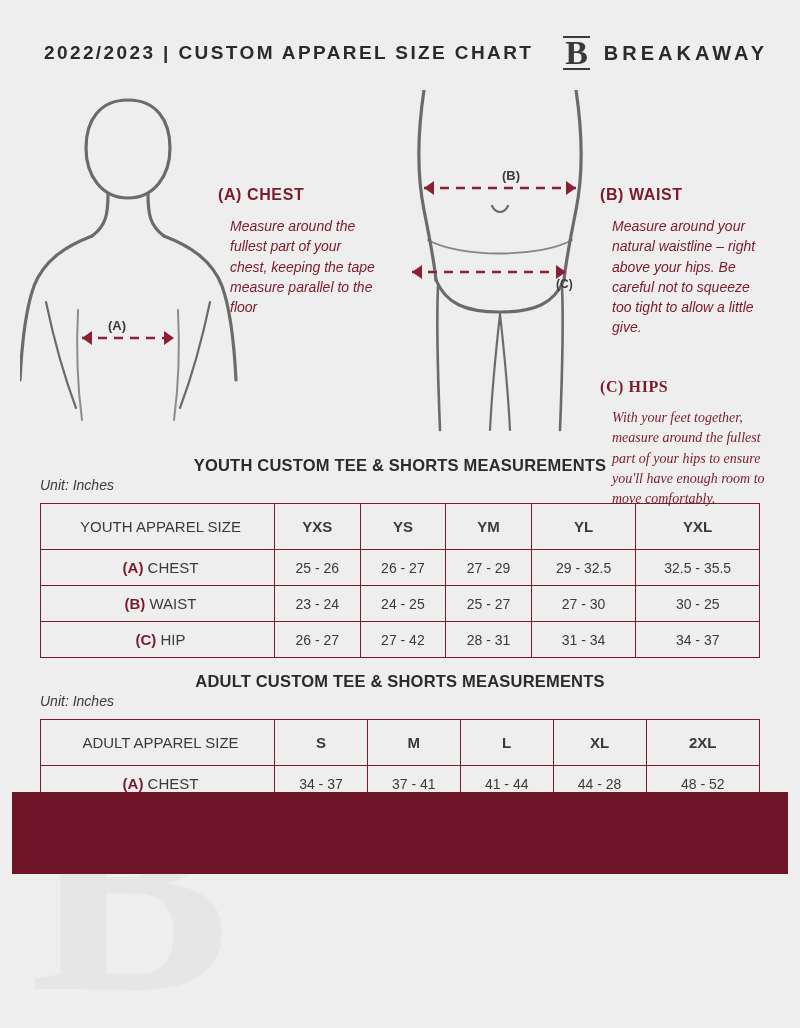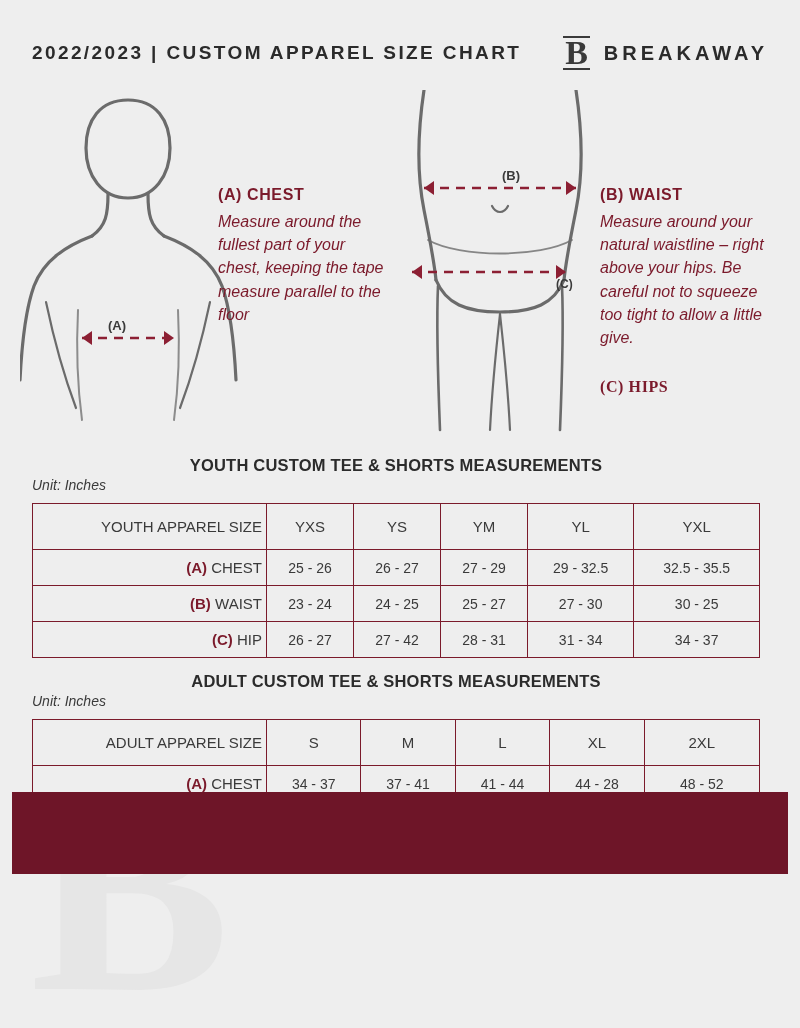--- a/index.html
+++ b/index.html
@@ -28,21 +28,21 @@
     z-index: 0;
   }
 
   .page { position: relative; z-index: 1; }
 
   
   .header {
     display: flex;
     align-items: center;
     justify-content: space-between;
-    padding: 36px 32px 12px 32px;
+    padding: 36px 32px 12px 44px;
   }
   .header-title {
     font-size: 19px;
     font-weight: bold;
     letter-spacing: 2.4px;
     color: #2b2b2b;
   }
   .brand {
     display: flex;
     align-items: center;
@@ -86,32 +86,32 @@
 
   .callout { position: absolute; width: 175px; }
   .callout-title {
     font-size: 16px;
     font-weight: bold;
     color: #7b1a2b;
     letter-spacing: 0.6px;
     margin: 0 0 6px 0;
   }
   .callout-body {
-    font-size: 16px;
+    font-size: 14px;
     font-style: italic;
     color: #7b1a2b;
     line-height: 1.45;
-    margin: 0;
+    margin: 12px;
   }
   .callout-a { left: 218px; top: 104px; width: 172px; }
   .callout-b { left: 600px; top: 104px; width: 175px; }
   .callout-c { left: 600px; top: 296px; width: 180px; font-family: Liberation Serif, serif; }
 
   
-  .table-block { margin: 0 40px 0 32px; }
+  .table-block { margin: 0 40px 0 40px; }
   .table-title {
     text-align: center;
     font-size: 16.5px;
     font-weight: bold;
     color: #2b2b2b;
     letter-spacing: 0.2px;
     margin: 14px 0 2px 0;
   }
   .table-unit {
     font-size: 14px;
@@ -126,27 +126,27 @@
   }
   th, td {
     border: 1px solid #7b1a2b;
     text-align: center;
     font-size: 14px;
     color: #3a3a3a;
     padding: 9px 4px;
     font-weight: normal;
   }
   thead th {
-    font-weight: normal;
+    font-weight: bold;
     font-size: 15px;
     padding: 14px 4px;
   }
   thead th.row-head,
   tbody td.row-head {
-    text-align: right;
+    text-align: center;
     padding-left: 10px;
     width: 234px;
   }
   thead th.row-head { font-weight: normal; font-size: 15px; }
   tbody td.row-head { font-size: 15px; }
   .letter-tag { color: #7b1a2b; font-weight: bold; }
 
   
   .footer-bar {
     position: absolute;
@@ -238,20 +238,21 @@
       <p class="callout-body">Measure around the fullest part of your chest, keeping the tape measure parallel to the floor</p>
     </div>
 
     <div class="callout callout-b">
       <div class="callout-title">(B) WAIST</div>
       <p class="callout-body">Measure around your natural waistline – right above your hips. Be careful not to squeeze too tight to allow a little give.</p>
     </div>
 
     <div class="callout callout-c">
       <div class="callout-title">(C) HIPS</div>
+      <p class="callout-body">With your feet together, measure around the fullest part of your hips to ensure you'll have enough room to move comfortably.</p>
     </div>
   </div>
 
   <div class="table-block">
     <div class="table-title">YOUTH CUSTOM TEE &amp; SHORTS MEASUREMENTS</div>
     <div class="table-unit">Unit: Inches</div>
     <table>
       <thead>
         <tr>
           <th class="row-head">YOUTH APPAREL SIZE</th>

